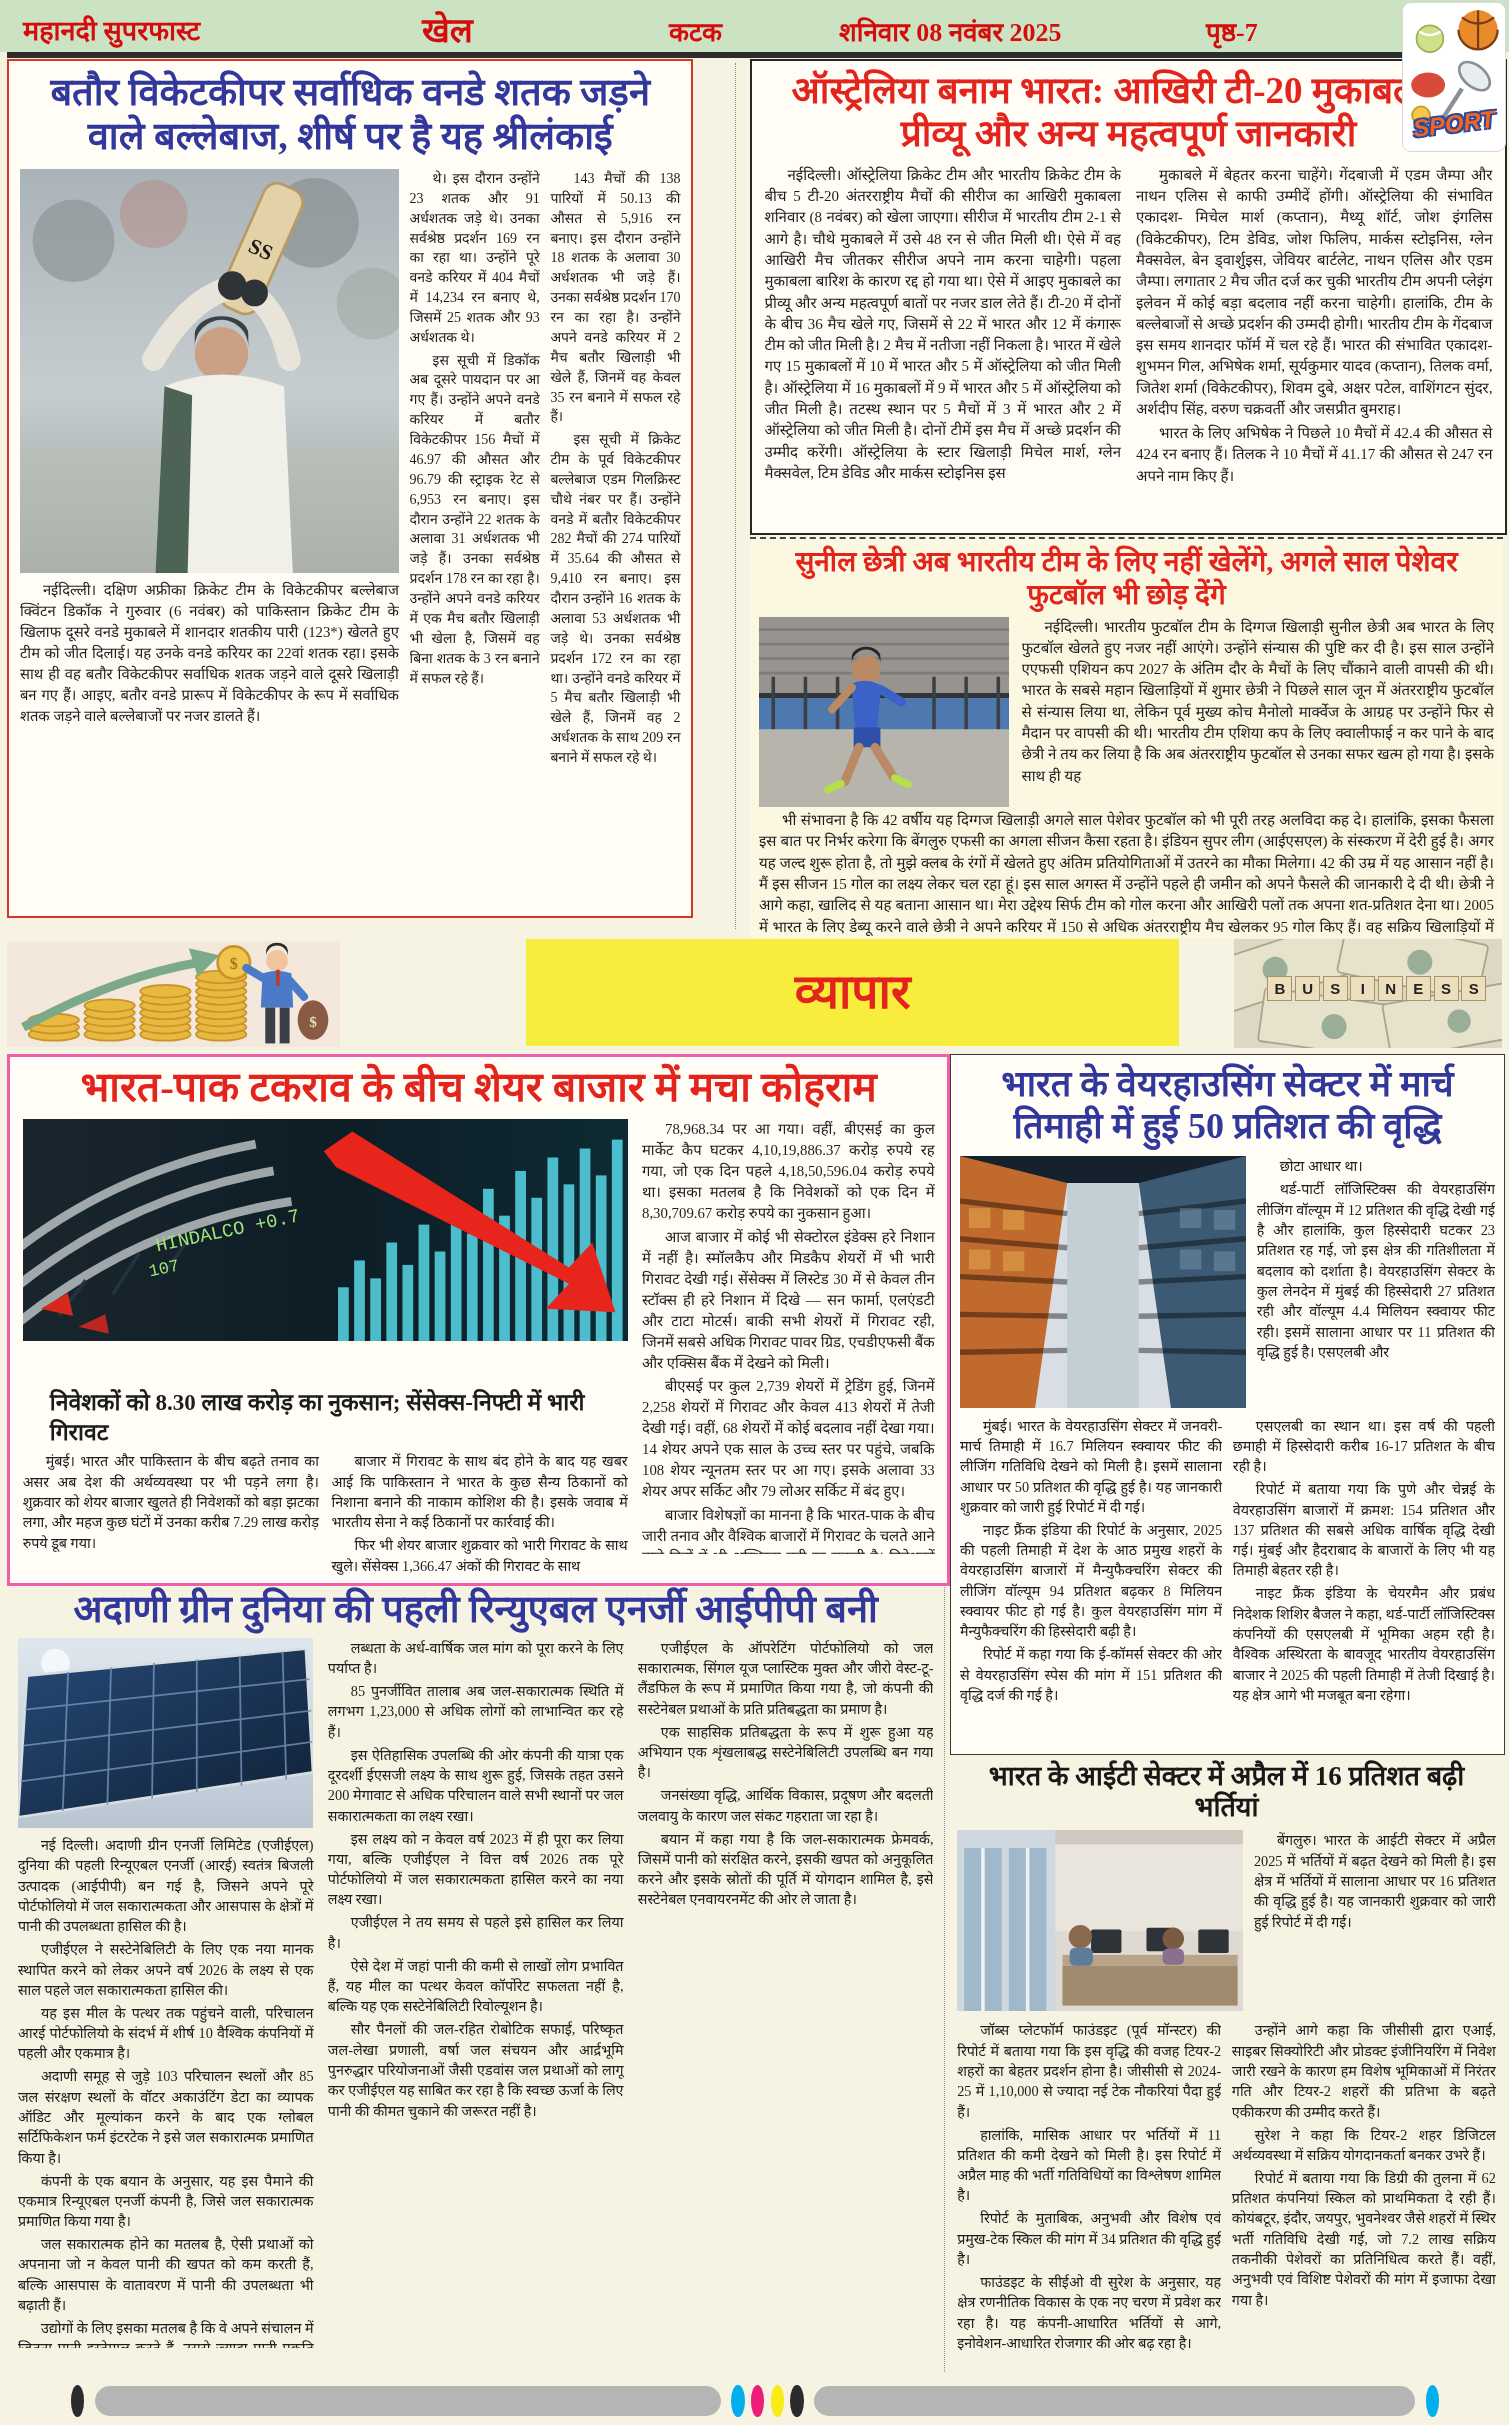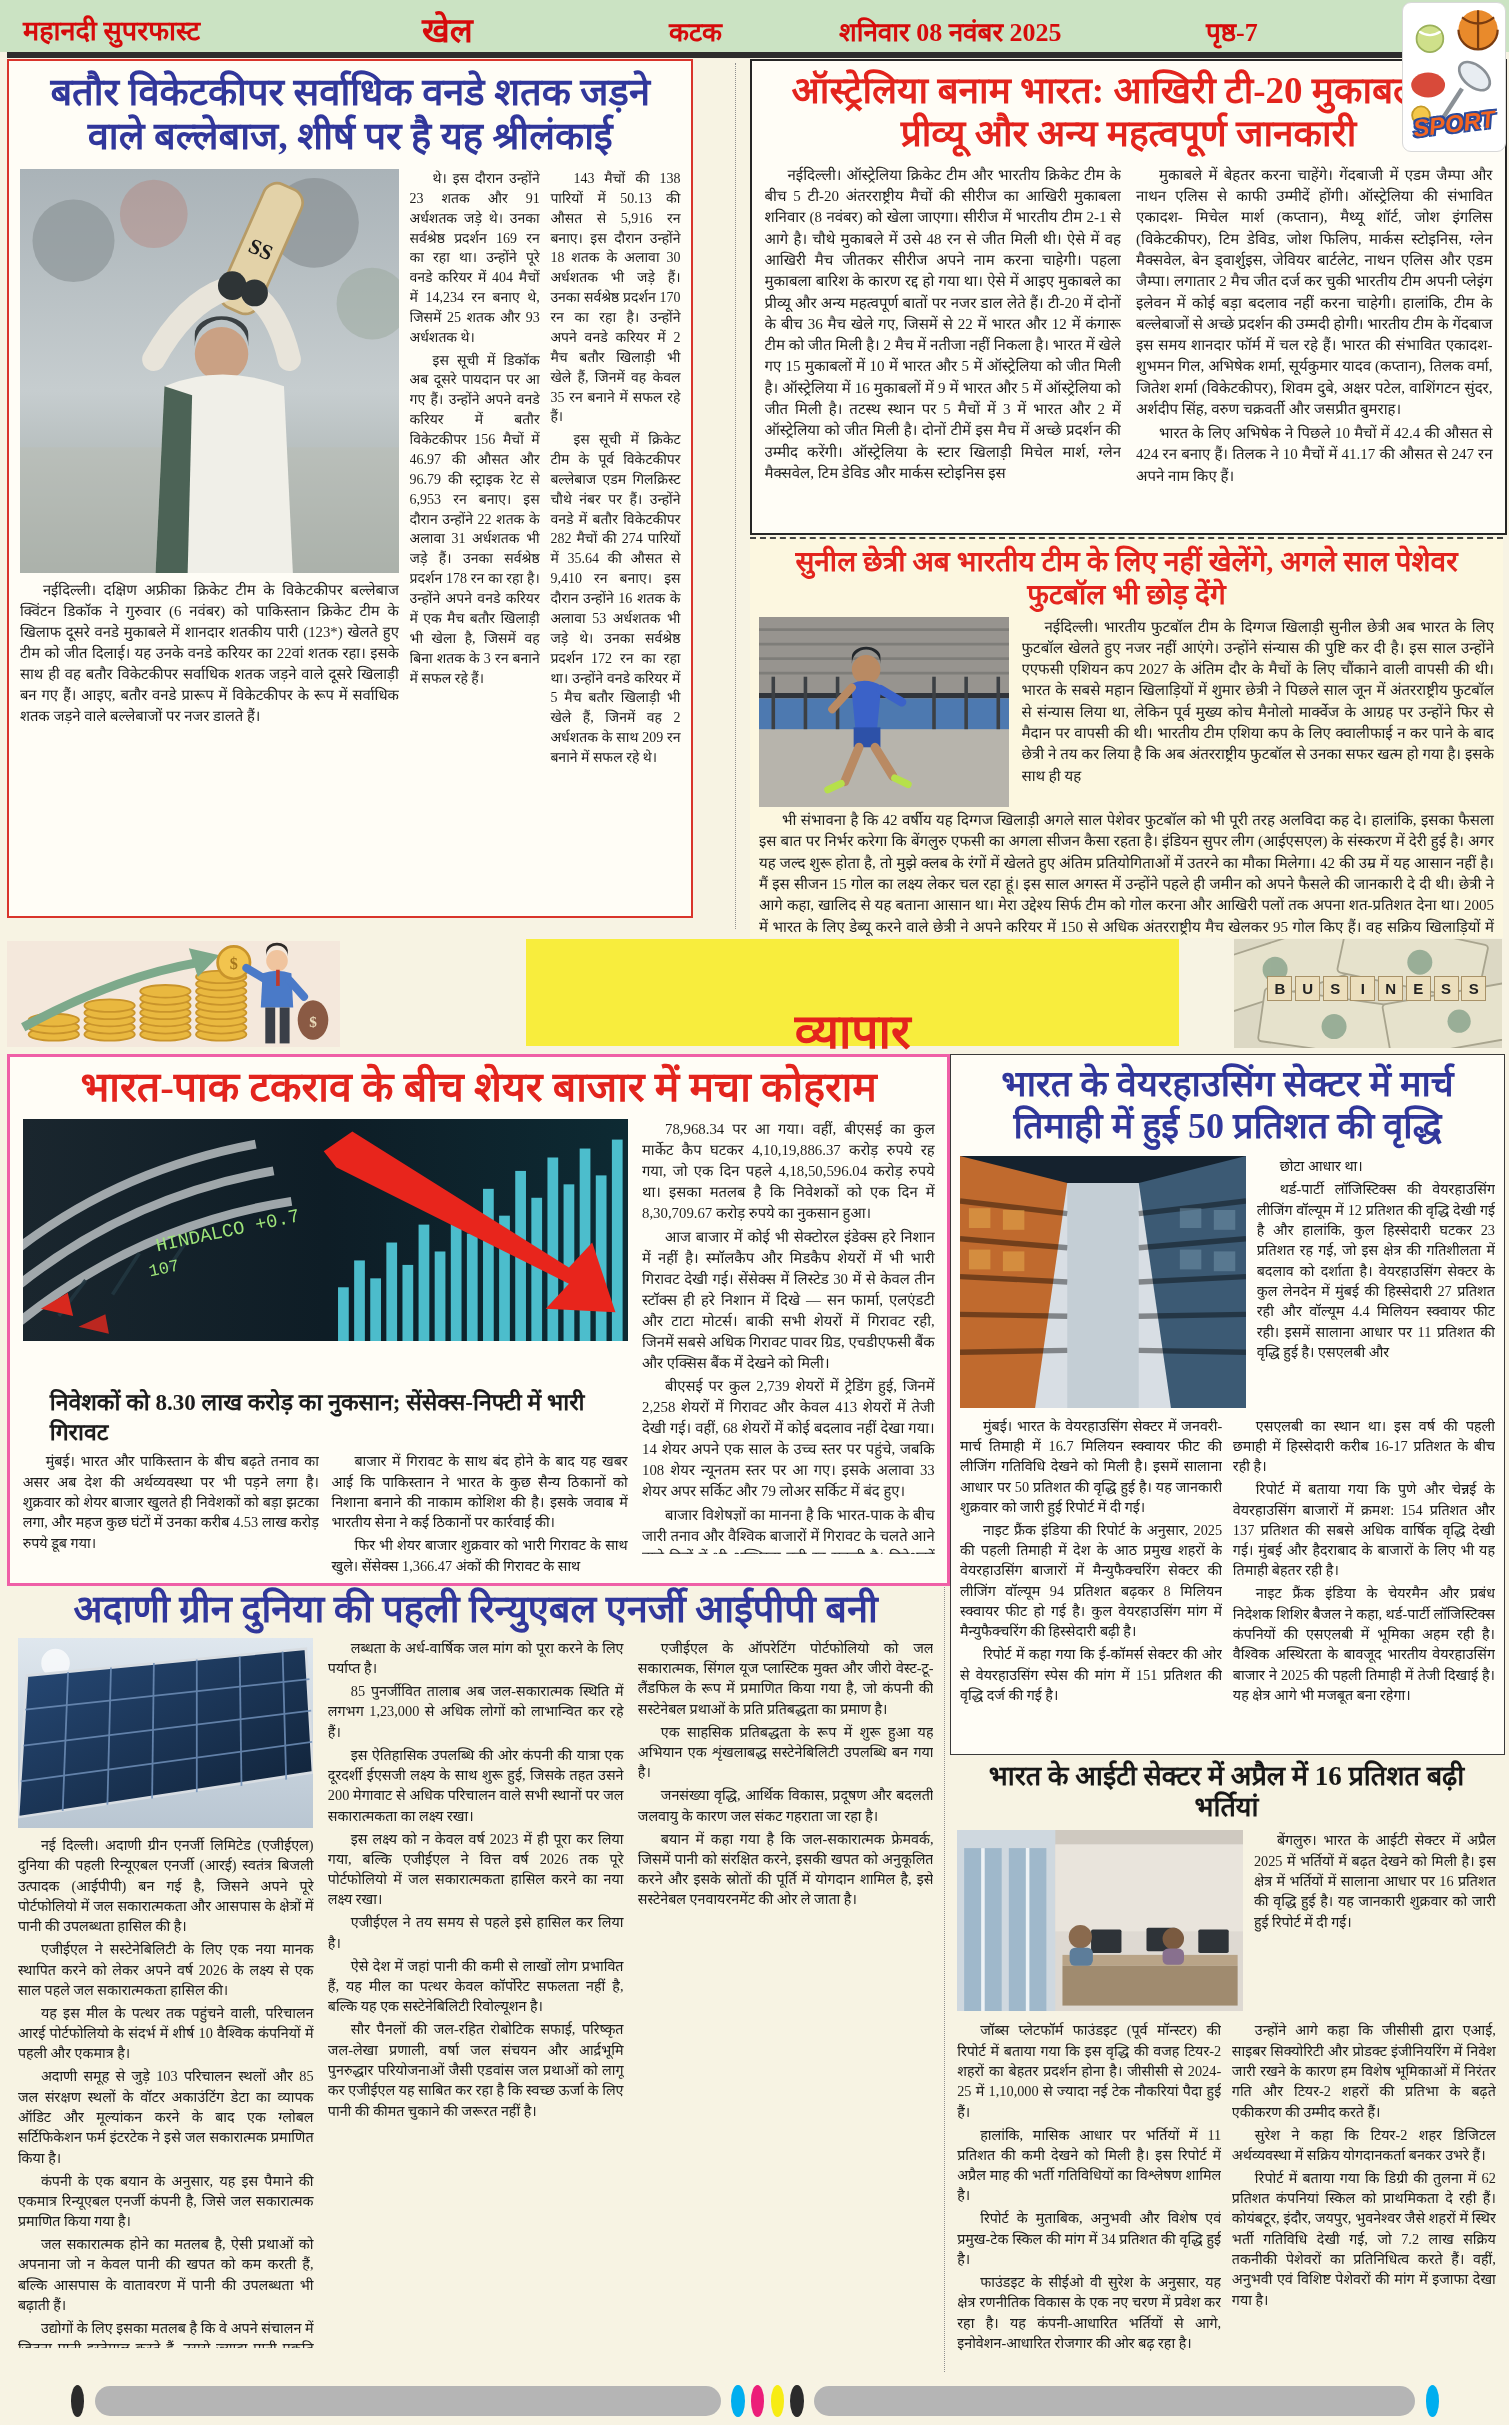--- a/index.html
+++ b/index.html
@@ -43,21 +43,21 @@
   #ai-row .textcol{flex:1;font-size:15px;height:351px;}
   
   #bx-ch{left:750px;top:537px;width:753px;height:399px;background:#fcf7e0;border-top:2.7px dashed #444;}
   #bx-ch .headline{font-size:28px;padding:7.2px 5.4px 3.6px;color:#e3241d;}
   #ch-row{display:flex;gap:12.5px;padding:1.8px 9px 0;}
   #ch-lead{flex:1;font-size:15px;height:190px;}
   #ch-below{padding:3.6px 9px;font-size:15px;height:150px;overflow:hidden;line-height:1.42;text-align:justify;}
   
   #band{left:7.2px;top:937px;width:1495px;height:113px;}
   #vy-box{position:absolute;left:519px;top:1.8px;width:653px;height:107px;background:#f8ed3d;}
-  #vy-box div{font-size:48px;font-weight:bold;color:#e3241d;text-align:center;line-height:106px;margin-top:40px;}
+  #vy-box div{font-size:48px;font-weight:bold;color:#e3241d;text-align:center;line-height:106px;}
   #tiles{position:absolute;right:16px;top:39px;display:flex;gap:2.7px;z-index:3;}
   .tile{width:23px;height:23px;background:#ecdfbd;border:0.9px solid #a89268;font-family:"Liberation Sans",sans-serif;
         font-weight:bold;font-size:15px;color:#222;display:flex;align-items:center;justify-content:center;}
   
   #bx-sm{left:7.2px;top:1054px;width:937px;height:526px;border:3.6px solid #ef5fa7;}
   #bx-sm .headline{font-size:41px;padding:7.2px 9px 1.8px;}
   #sm-row{display:flex;gap:14.3px;padding:5.4px 12.5px 0;}
   #sm-left{width:605px;}
   #sm-sub{font-weight:bold;font-size:23px;text-align:left;line-height:1.3;padding:7.2px 27px 3.6px;margin-top:40px;}
   #sm-cols{display:flex;gap:12.5px;}
@@ -345,21 +345,21 @@
             <rect x="640" y="63" width="12" height="185"></rect>
               <rect x="658" y="23" width="12" height="225"></rect>
           </g>
           <text x="150" y="148" fill="#9fe57a" font-size="21" font-family="'Liberation Mono','DejaVu Sans Mono',monospace" transform="rotate(-12 150 148)">HINDALCO +0.7</text>
           <text x="142" y="176" fill="#9fe57a" font-size="19" font-family="'Liberation Mono','DejaVu Sans Mono',monospace" transform="rotate(-12 142 176)">107</text>
           <polygon points="336,36 368,14 610,166 636,138 662,216 584,212 610,184 350,54" fill="#e8251c"></polygon>
         </svg>
         <div id="sm-sub">निवेशकों को 8.30 लाख करोड़ का नुकसान; सेंसेक्स-निफ्टी में भारी गिरावट</div>
         <div id="sm-cols">
           <div class="textcol">
-              <p class="para">मुंबई। भारत और पाकिस्तान के बीच बढ़ते तनाव का असर अब देश की अर्थव्यवस्था पर भी पड़ने लगा है। शुक्रवार को शेयर बाजार खुलते ही निवेशकों को बड़ा झटका लगा, और महज कुछ घंटों में उनका करीब 4.53 लाख करोड़ रुपये डूब गया।</p>
+              <p class="para">मुंबई। भारत और पाकिस्तान के बीच बढ़ते तनाव का असर अब देश की अर्थव्यवस्था पर भी पड़ने लगा है। शुक्रवार को शेयर बाजार खुलते ही निवेशकों को बड़ा झटका लगा, और महज कुछ घंटों में उनका करीब 7.29 लाख करोड़ रुपये डूब गया।</p>
             </div>
           <div class="textcol">
               <p class="para">बाजार में गिरावट के साथ बंद होने के बाद यह खबर आई कि पाकिस्तान ने भारत के कुछ सैन्य ठिकानों को निशाना बनाने की नाकाम कोशिश की है। इसके जवाब में भारतीय सेना ने कई ठिकानों पर कार्रवाई की।</p>
               <p class="para">फिर भी शेयर बाजार शुक्रवार को भारी गिरावट के साथ खुले। सेंसेक्स 1,366.47 अंकों की गिरावट के साथ</p>
             </div>
         </div>
       </div>
       <div id="sm-right" class="textcol">
           <p class="para">78,968.34 पर आ गया। वहीं, बीएसई का कुल मार्केट कैप घटकर 4,10,19,886.37 करोड़ रुपये रह गया, जो एक दिन पहले 4,18,50,596.04 करोड़ रुपये था। इसका मतलब है कि निवेशकों को एक दिन में 8,30,709.67 करोड़ रुपये का नुकसान हुआ।</p>
           <p class="para">आज बाजार में कोई भी सेक्टोरल इंडेक्स हरे निशान में नहीं है। स्मॉलकैप और मिडकैप शेयरों में भी भारी गिरावट देखी गई। सेंसेक्स में लिस्टेड 30 में से केवल तीन स्टॉक्स ही हरे निशान में दिखे — सन फार्मा, एलएंडटी और टाटा मोटर्स। बाकी सभी शेयरों में गिरावट रही, जिनमें सबसे अधिक गिरावट पावर ग्रिड, एचडीएफसी बैंक और एक्सिस बैंक में देखने को मिली।</p>

